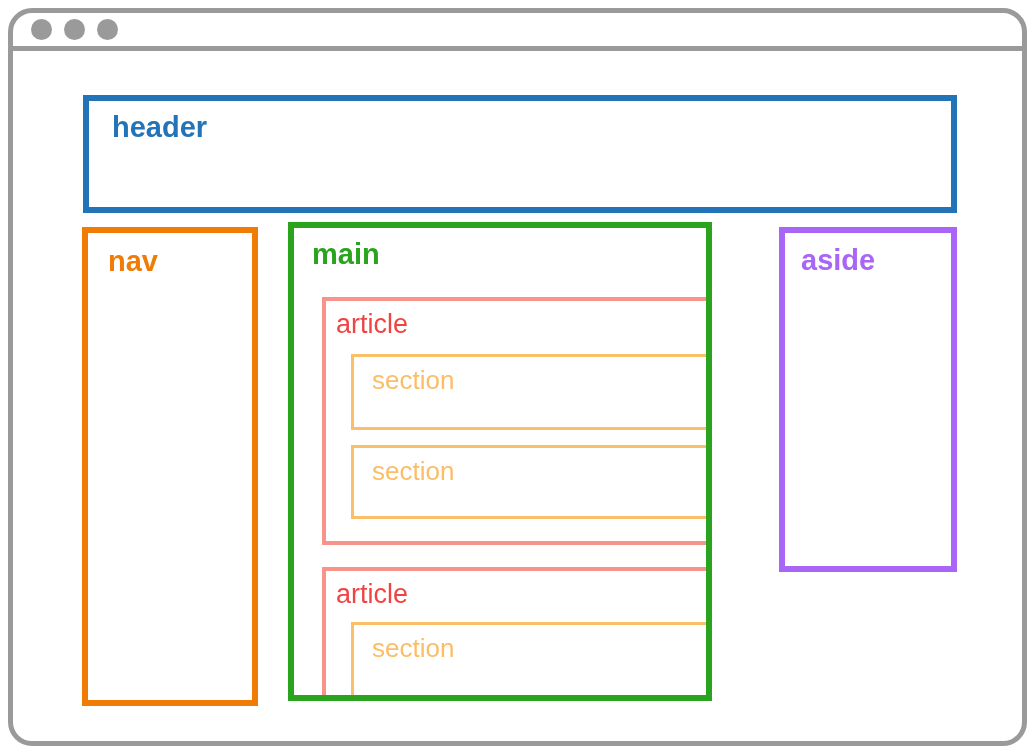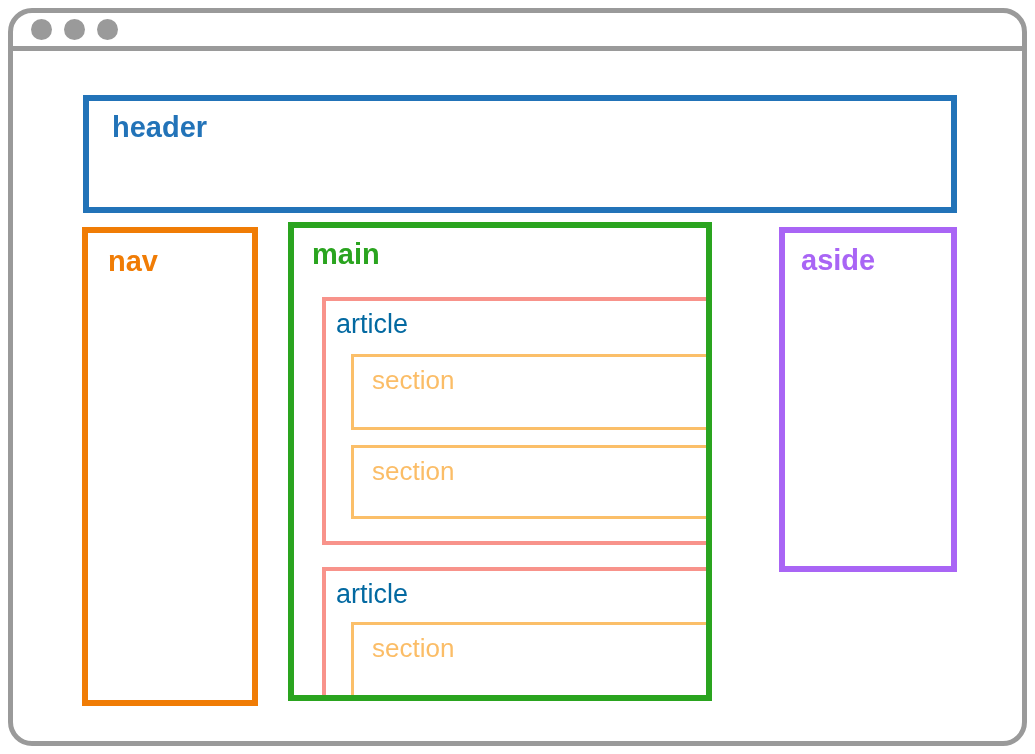--- a/index.html
+++ b/index.html
@@ -49,21 +49,21 @@
   .nav-box .box-label { color: #f07c05; margin-top: 14px; }
 
   .main-box   { left: 276px; top: 222px; width: 424px; height: 479px; border: 6px solid #2aa41f; overflow: hidden; position: absolute; margin-left: 12px; }
   .main-box .box-label { color: #2aa41f; margin-left: 18px; margin-top: 12px; }
 
   .aside-box  { left: 779px; top: 227px; width: 178px; height: 345px; border: 6px solid #a965f5; }
   .aside-box .box-label { color: #a965f5; margin-left: 16px; }
 
   
   .article-box { position: absolute; box-sizing: border-box; border: 4px solid #f8938b; background: #ffffff; }
-  .article-box .article-label { display: block; line-height: 1; font-weight: 400; font-size: 27px; color: #0369a1; margin: 10px 0 0 10px; }
+  .article-box .article-label { display: block; line-height: 1; font-weight: 400; font-size: 27px; color: #ef4444; margin: 10px 0 0 10px; }
   .article-1 { left: 28px; top: 69px;  width: 418px; height: 248px; }
   .article-2 { left: 28px; top: 339px; width: 418px; height: 248px; }
 
   
   .section-box { position: absolute; box-sizing: border-box; border: 3px solid #fbbf69; background: #ffffff; }
   .section-box .section-label { display: block; line-height: 1; font-weight: 400; font-size: 26px; color: #fbbd67; margin: 10px 0 0 18px; }
   .section-1 { left: 25px; top: 53px;  width: 362px; height: 76px; }
   .section-2 { left: 25px; top: 144px; width: 362px; height: 74px; }
   .section-3 { left: 25px; top: 51px;  width: 362px; height: 76px; }
 </style>

